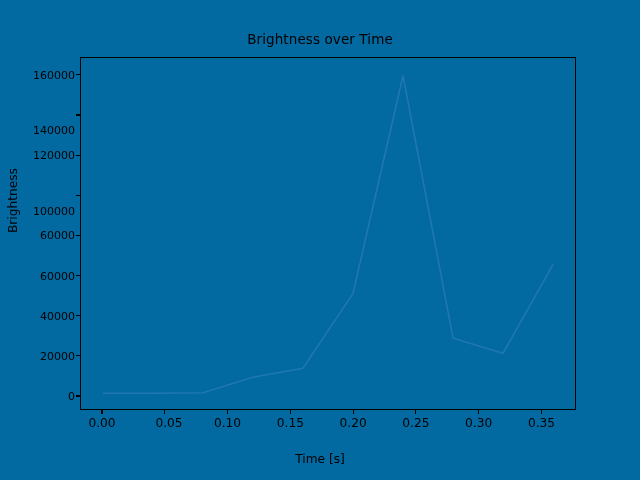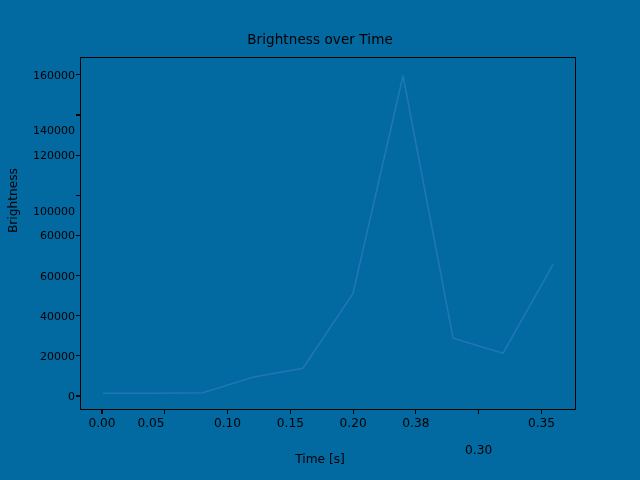--- a/index.html
+++ b/index.html
@@ -133,26 +133,26 @@
       <div class="ytick-mark" style="left: 76.4px; top: 315.203px;"></div>
       <div class="ytick-mark" style="left: 76.4px; top: 275.055px;"></div>
       <div class="ytick-mark" style="left: 76.4px; top: 234.907px;"></div>
       <div class="ytick-mark" style="left: 76.4px; top: 194.759px;"></div>
       <div class="ytick-mark" style="left: 76.4px; top: 154.612px;"></div>
       <div class="ytick-mark" style="left: 76.4px; top: 114.464px;"></div>
       <div class="ytick-mark" style="left: 76.4px; top: 74.3158px;"></div>
     </div>
   <div id="xtick-labels">
       <div class="xtick-label" style="left: 101.975px; top: 416px;">0.00</div>
-      <div class="xtick-label" style="left: 151px; top: 416px;">0.05</div>
+      <div class="xtick-label" style="left: 169px; top: 416px;">0.05</div>
       <div class="xtick-label" style="left: 227.544px; top: 416px;">0.10</div>
       <div class="xtick-label" style="left: 290.329px; top: 416px; text-align: right;">0.15</div>
       <div class="xtick-label" style="left: 353.114px; top: 416px;">0.20</div>
-      <div class="xtick-label" style="left: 415.899px; top: 416px;">0.38</div>
-      <div class="xtick-label" style="left: 478.684px; top: 416px; margin-top: 27px;">0.30</div>
+      <div class="xtick-label" style="left: 415.899px; top: 416px;">0.25</div>
+      <div class="xtick-label" style="left: 478.684px; top: 416px;">0.30</div>
       <div class="xtick-label" style="left: 541.468px; top: 416px;">0.35</div>
     </div>
   <div id="xtick-marks">
       <div class="xtick-mark" style="left: 101.425px; top: 410px;"></div>
       <div class="xtick-mark" style="left: 164.209px; top: 410px;"></div>
       <div class="xtick-mark" style="left: 226.994px; top: 410px;"></div>
       <div class="xtick-mark" style="left: 289.779px; top: 410px;"></div>
       <div class="xtick-mark" style="left: 352.564px; top: 410px;"></div>
       <div class="xtick-mark" style="left: 415.349px; top: 410px;"></div>
       <div class="xtick-mark" style="left: 478.134px; top: 410px;"></div>

